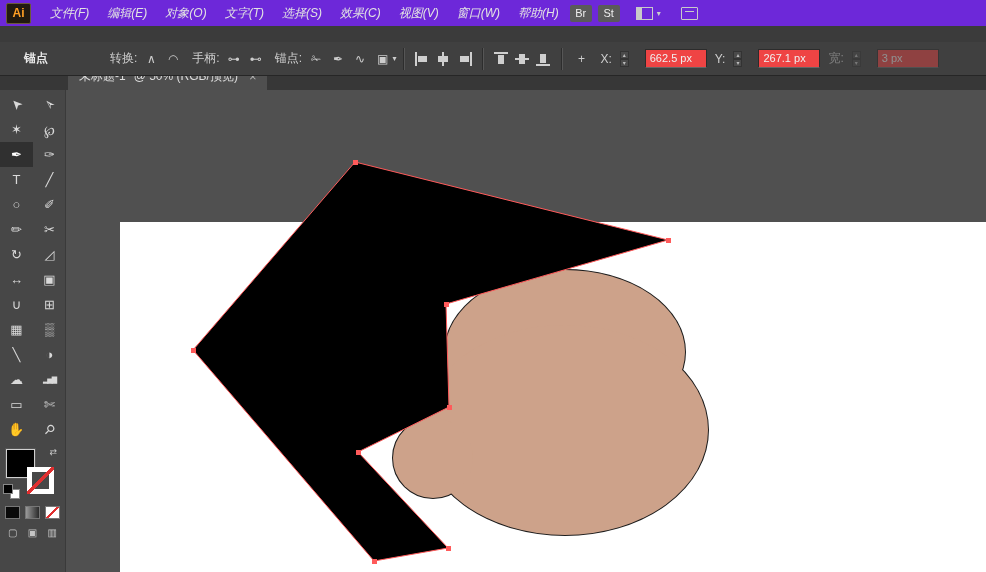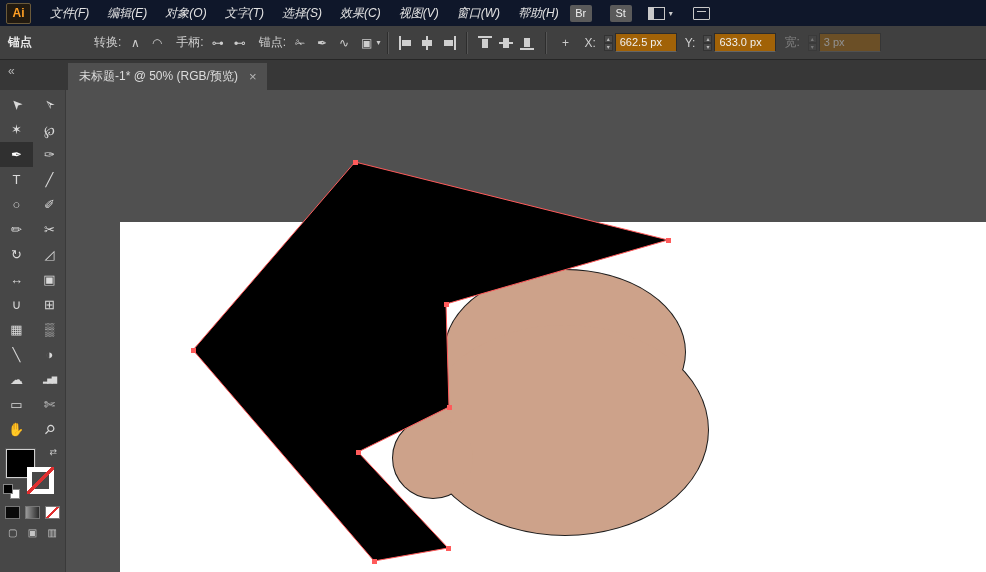--- a/index.html
+++ b/index.html
@@ -1,47 +1,47 @@
 <!DOCTYPE html>
 <html><head>
 <meta charset="utf-8">
 <style>
   html,body{margin:0;padding:0;}
   body{width:986px;height:572px;overflow:hidden;background:#505050;
        font-family:"Liberation Sans", sans-serif;-webkit-font-smoothing:antialiased;}
   #app{position:relative;width:986px;height:572px;overflow:hidden;background:#3b3b3b;}
 
   
-  #menubar{position:absolute;left:0;top:0;width:100%;height:26px;background:#0f172a;
+  #menubar{position:absolute;left:0;top:0;width:100%;height:26px;background:#6d28d9;
            display:flex;align-items:center;color:#e3e3e3;font-size:12px;z-index:6;}
   .ai-logo{width:23px;height:19px;margin:0 10px 0 6px;background:#221a10;border:1px solid #6b5a3a;
            border-radius:2px;color:#ff9f24;font-weight:bold;font-size:12px;
            display:flex;align-items:center;justify-content:center;}
   .menu-item{padding:0 9px;height:26px;line-height:26px;cursor:default;white-space:nowrap;font-style:italic;}
   .mini-btn{width:22px;height:17px;background:#5a5a5a;border-radius:2px;color:#eee;font-size:11px;
-            display:flex;align-items:center;justify-content:center;margin-left:18px;}
+            display:flex;align-items:center;justify-content:center;margin-left:6px;}
   #br-btn{margin-left:2px;}
   .ws-icon{display:flex;margin-left:16px;width:17px;height:13px;border:1px solid #c9c9c9;box-sizing:border-box;}
   .ws-icon .l{width:5px;background:#c9c9c9;}
   .ws-icon .r{flex:1;}
   .caret{font-size:8px;margin-left:4px;color:#ccc;}
   .screen-icon{margin-left:20px;width:15px;height:11px;border:1px solid #c9c9c9;border-radius:1px;position:relative;}
   .screen-icon::after{content:"";position:absolute;left:3px;top:3px;right:3px;height:1px;background:#c9c9c9;}
 
   
-  #controlbar{position:absolute;top:26px;width:100%;height:34px;background:#404040;
+  #controlbar{position:absolute;top:42px;width:100%;height:34px;background:#404040;
               border-bottom:1px solid #262626;display:flex;align-items:center;
-              font-size:12px;color:#d5d5d5;padding-left:8px;box-sizing:border-box;z-index:5;}
+              font-size:12px;color:#d5d5d5;padding-left:24px;box-sizing:border-box;z-index:5;}
   .cb-title{font-weight:bold;color:#e8e8e8;width:78px;}
   .cb-label{margin:0 3px 0 8px;color:#cfcfcf;white-space:nowrap;}
   .icon-btn{width:22px;height:20px;display:flex;align-items:center;justify-content:center;
             color:#ccc;font-size:12px;border-radius:2px;}
   .sep{width:0;height:22px;border-left:1px solid #2d2d2d;border-right:1px solid #565656;margin:0 7px;}
-  .numfield{width:52px;height:17px;background:#a16207;border:1px solid #2c2c2c;border-bottom-color:#666;
-            color:#f0f0f0;font-size:11px;line-height:17px;padding:0 4px;margin-left:2px;white-space:nowrap;
+  .numfield{width:52px;height:17px;background:#ef4444;border:1px solid #2c2c2c;border-bottom-color:#666;
+            color:#f0f0f0;font-size:11px;line-height:17px;padding:0 4px;margin-left:16px;white-space:nowrap;
             overflow:hidden;}
   .spin{display:flex;flex-direction:column;margin-left:5px;}
   .spin span{font-size:6px;line-height:6px;color:#bbb;padding:0 2px;background:#4a4a4a;border:1px solid #333;}
   .dim{opacity:.45;}
   .dd-btn{display:flex;align-items:center;margin-left:6px;color:#ccc;}
   
   .alni{width:17px;height:16px;position:relative;margin:0 2px;display:inline-block;}
   .alni::before,.alni::after{content:"";position:absolute;background:#cfcfcf;}
   .alni::before{z-index:1;}
   .al-left::before{left:1px;top:1px;width:2px;height:14px;}   .al-left::after{left:4px;top:5px;width:9px;height:6px;}
@@ -167,21 +167,21 @@
     <span class="spin">
       <span>▴</span>
       <span>▾</span>
     </span>
     <span class="numfield">662.5 px</span>
     <span class="cb-label">Y:</span>
     <span class="spin">
       <span>▴</span>
       <span>▾</span>
     </span>
-    <span class="numfield">633.0 px</span>
+    <span class="numfield">267.1 px</span>
     <span class="cb-label dim">宽:</span>
     <span class="spin dim">
       <span>▴</span>
       <span>▾</span>
     </span>
     <span class="numfield dim">3 px</span>
   </div>
 
   <div id="tabstrip">
     <span class="collapse">«</span>

